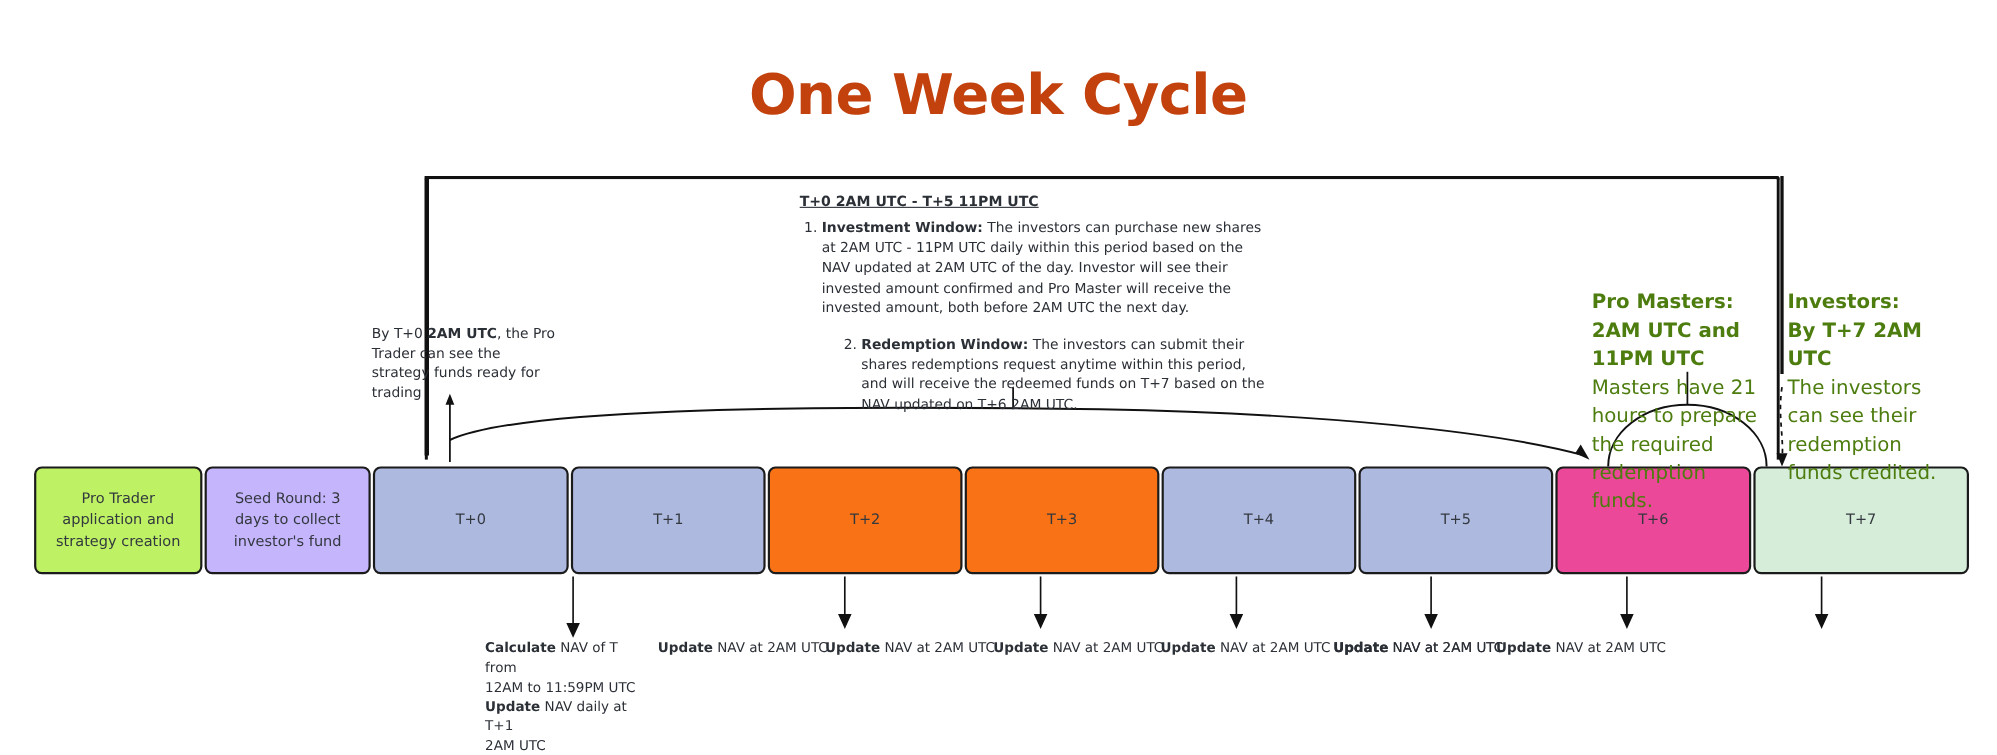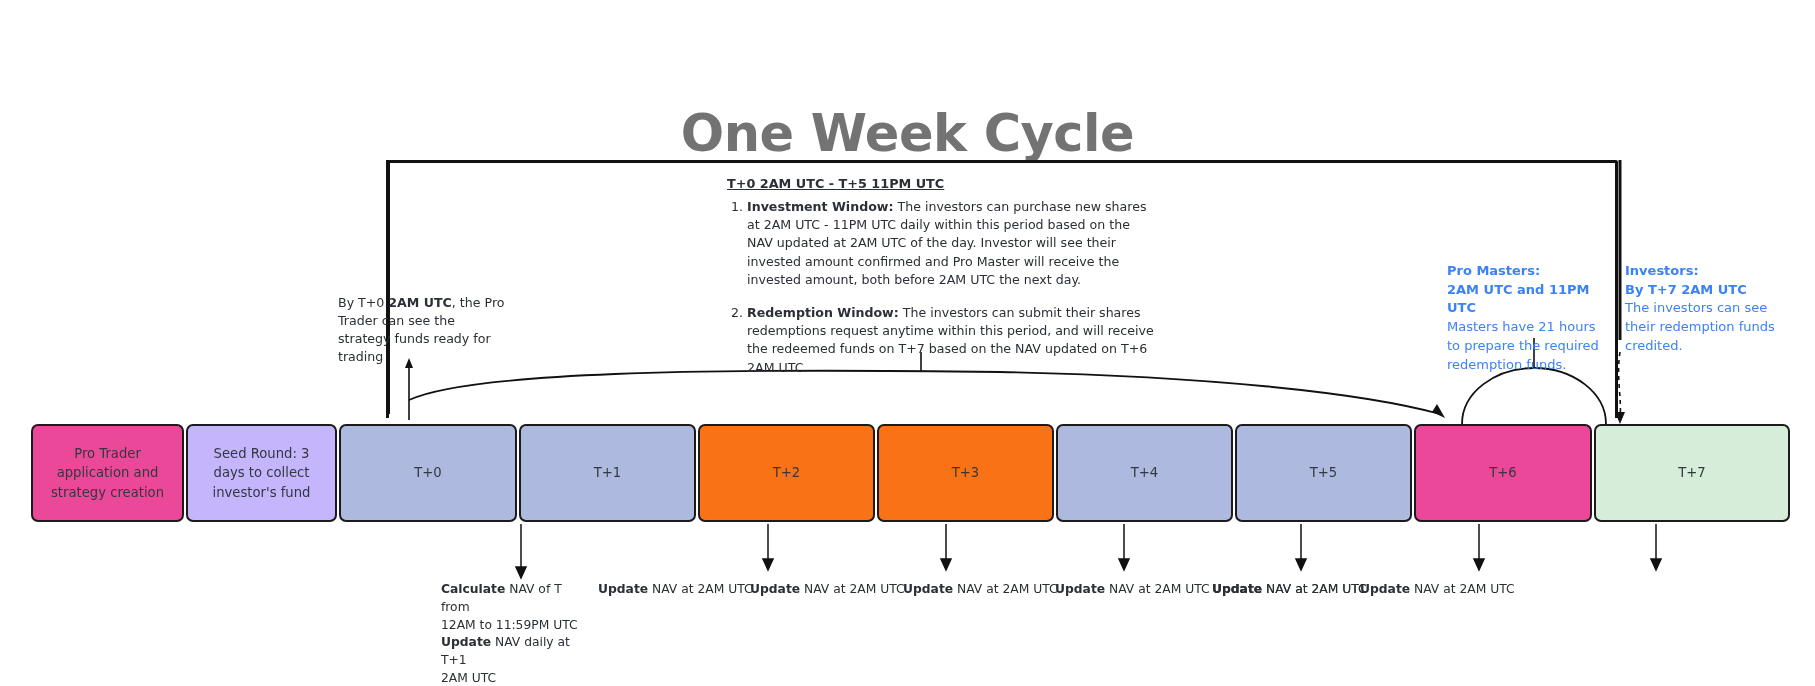--- a/index.html
+++ b/index.html
@@ -20,22 +20,21 @@
 
   
   .title {
     position: absolute;
     left: 0; right: 0;
     top: 58px;
     text-align: center;
     font-size: 51px;
     font-weight: 700;
     letter-spacing: -0.5px;
-    color: #737373;
-    margin-top: 46px;
+    color: #c2410c;
   }
 
   
   .track {
     position: absolute;
     left: 31px;
     top: 424px;
     width: 1753px;
     height: 98px;
     display: flex;
@@ -97,29 +96,29 @@
     margin-bottom: 4px;
     display: block;
     font-size: 12.8px;
   }
   .center-note ol {
     margin: 0;
     padding-left: 20px;
     list-style-position: outside;
   }
   .center-note ol li { margin-bottom: 14px; }
-  .center-note ol li:last-child { margin-bottom: 0; }
+  .center-note ol li:last-child { margin-bottom: 0; margin-left: 36px; }
   .center-note b { font-weight: 700; }
 
   
   .right-note {
     position: absolute;
-    font-size: 13px;
+    font-size: 18px;
     line-height: 1.44;
-    color: #3b82f6;
+    color: #4d7c0f;
   }
   .right-note .hb { font-weight: 700; display: block; }
   #pro-masters-note { left: 1447px; top: 262px; width: 165px; }
   #investors-note  { left: 1625px; top: 262px; width: 150px; }
 
   
   .nav-note {
     position: absolute;
     font-size: 12.3px;
     line-height: 1.45;
@@ -177,21 +176,21 @@
       <line x1="1301" y1="524" x2="1301" y2="562"></line>
         <polygon points="1301,570 1296,559 1306,559"></polygon>
       <line x1="1479" y1="524" x2="1479" y2="562"></line>
         <polygon points="1479,570 1474,559 1484,559"></polygon>
       <line x1="1656" y1="524" x2="1656" y2="562"></line>
         <polygon points="1656,570 1651,559 1661,559"></polygon>
     </g>
   </svg>
 
   <div class="track" id="track">
-      <div class="cell" style="background: #ec4899; width: 153px; flex: 0 0 153px; text-align: center;">
+      <div class="cell" style="background: #bef264; width: 153px; flex: 0 0 153px; text-align: center;">
         <span>Pro Trader application and strategy creation</span>
       </div>
       <div class="cell" style="background: #c4b5fd; width: 151px; flex: 0 0 151px;">
         <span>Seed Round: 3 days  to collect investor's fund</span>
       </div>
       <div class="cell" style="background: rgb(174, 185, 224); width: 178px; flex: 0 0 178px;">
         <span>T+0</span>
       </div>
       <div class="cell" style="background: rgb(174, 185, 224); width: 177px; flex: 0 0 177px;">
         <span>T+1</span>

